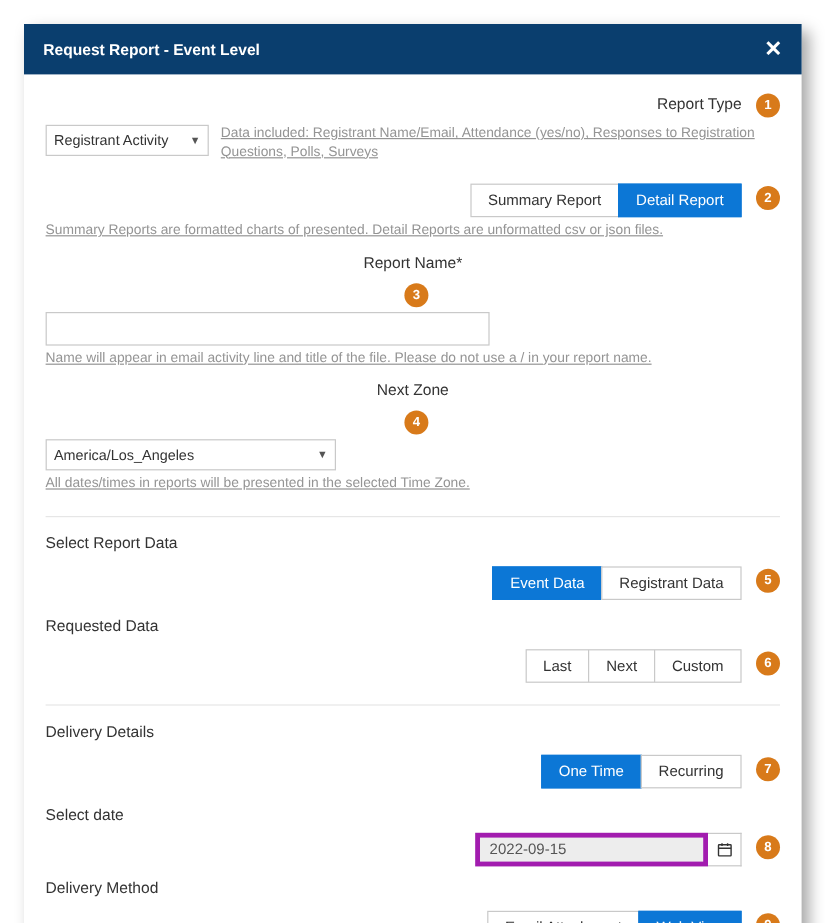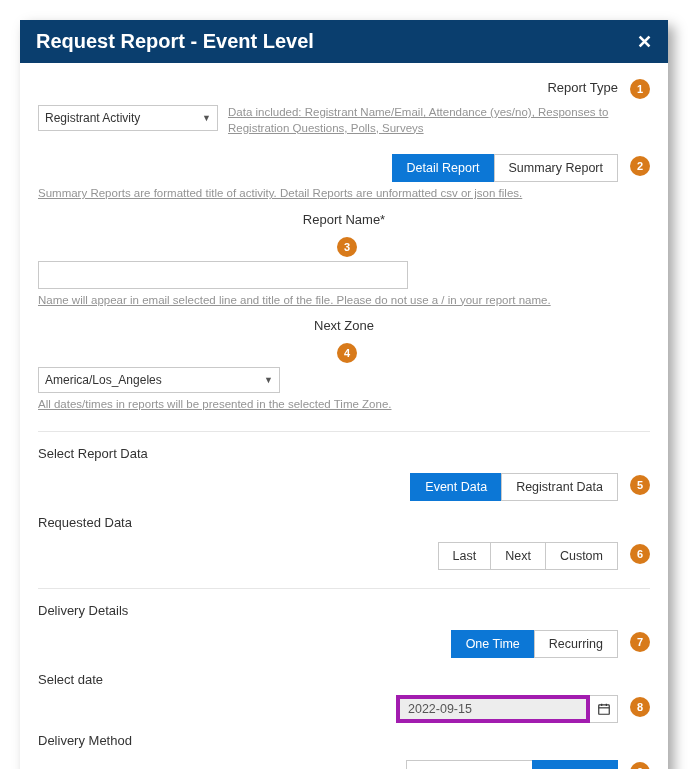--- a/index.html
+++ b/index.html
@@ -17,21 +17,21 @@
     }
     .header {
       background: #0a3e6e;
       color: #fff;
       padding: 10px 16px;
       display: flex;
       justify-content: space-between;
       align-items: center;
     }
     .header-title {
-      font-size: 20px;
+      font-size: 13px;
       font-weight: 600;
     }
     .close-icon {
       font-size: 18px;
       font-weight: bold;
       cursor: pointer;
     }
     .body {
       padding: 16px 18px 18px 18px;
       color: #333;
@@ -53,21 +53,21 @@
       border: 1px solid #c9c9c9;
       height: 26px;
       padding: 2px 6px;
       font-size: 12px;
       background: #fff;
       display: flex;
       align-items: center;
       justify-content: space-between;
       cursor: pointer;
     }
-    .select-small { width: 180px; }
+    .select-small { width: 136px; }
     .select-mid { width: 242px; }
     .caret {
       font-size: 9px;
       color: #555;
     }
     .helptext {
       font-size: 11.5px;
       color: #949494;
       line-height: 1.35;
       text-decoration: underline;
@@ -182,34 +182,34 @@
       <div class="select select-small">
         <span>Registrant Activity</span>
         <span class="caret">▼</span>
       </div>
       <div class="helptext" style="flex:1">Data included: Registrant Name/Email, Attendance (yes/no), Responses to Registration Questions, Polls, Surveys</div>
     </div>
 
     
     <div class="section row-inline">
       <div class="btn-group">
+        <div class="btn">Summary Report</div>
         <div class="btn active">Detail Report</div>
-        <div class="btn">Summary Report</div>
       </div>
       <span class="annot">2</span>
     </div>
-    <div class="helptext" style="margin-top:4px">Summary Reports are formatted title of activity. Detail Reports are unformatted csv or json files.</div>
+    <div class="helptext" style="margin-top:4px">Summary Reports are formatted charts of presented. Detail Reports are unformatted csv or json files.</div>
 
     
     <div class="section-sm row-inline">
       <span class="label">Report Name*</span>
       <span class="annot">3</span>
     </div>
     <input class="input" type="text" value="" style="">
-    <div class="helptext" style="margin-top:4px">Name will appear in email selected line and title of the file. Please do not use a / in your report name.</div>
+    <div class="helptext" style="margin-top:4px">Name will appear in email activity line and title of the file. Please do not use a / in your report name.</div>
 
     
     <div class="section-sm row-inline">
       <span class="label">Next Zone</span>
       <span class="annot">4</span>
     </div>
     <div class="select select-mid" style="margin-top:4px">
       <span>America/Los_Angeles</span>
       <span class="caret">▼</span>
     </div>

